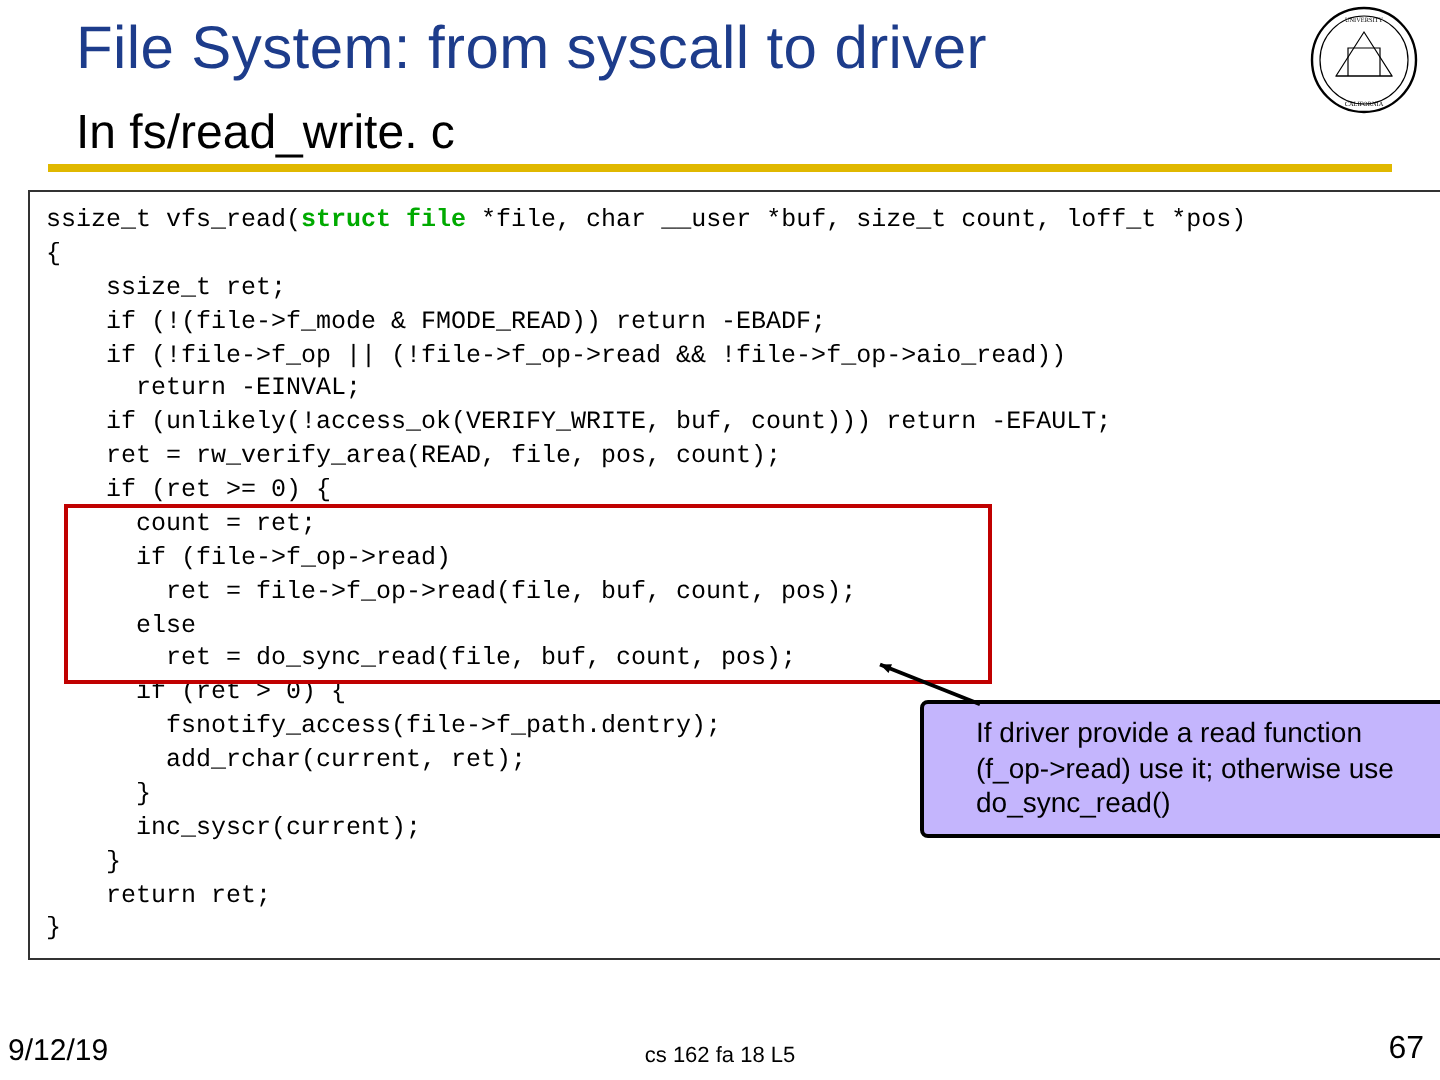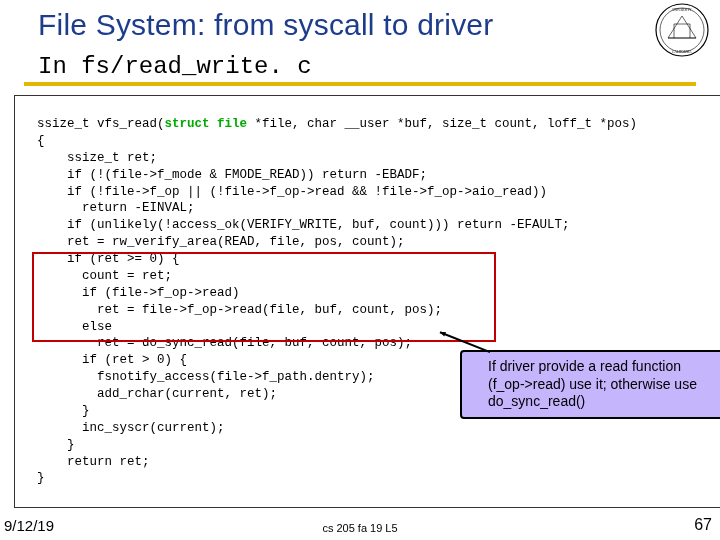--- a/index.html
+++ b/index.html
@@ -20,21 +20,21 @@
     color: #1d3c8b;
     font-weight: 400;
     letter-spacing: 0.2px;
   }
   .subtitle {
     position: absolute;
     left: 38px;
     top: 53px;
     font-size: 24px;
     color: #000;
-    font-family: Liberation Mono, monospace;
+    font-family: Liberation Sans, sans-serif;
   }
   .hr-band {
     position: absolute;
     left: 24px;
     top: 82px;
     width: 672px;
     height: 4px;
     background: #e0b800;
   }
   .seal {
@@ -47,21 +47,21 @@
   .code-box {
     position: absolute;
     left: 14px;
     top: 95px;
     width: 690px;
     border: 1px solid #333;
     background: #fff;
     padding: 6px 8px 6px 8px;
   }
   pre.code {
-    margin: 14px;
+    margin: 0;
     font-family: "Courier New", monospace;
     font-size: 12.5px;
     line-height: 1.35;
     white-space: pre;
     color: #000;
   }
   .tp { color: #0a0; font-weight: 700; }
   .highlight-box {
     position: absolute;
     border: 2.5px solid #c00000;
@@ -158,14 +158,14 @@
 <div class="callout" id="callout" style="left: 460px; top: 350.125px; width: 230px;">
   <span>If driver provide a read function (f_op-&gt;read) use it; otherwise use do_sync_read()</span>
 </div>
 
 <svg id="arrow-svg" style="position:absolute;left:0;top:0;width:720px;height:540px;pointer-events:none">
   <line id="arrow-line" stroke="#000" stroke-width="2" x1="490" y1="352.125" x2="440" y2="332.25"></line>
   <polygon id="arrow-head" fill="#000" points="440,332.25 445.9985938028042,332.1201062397225 444.2724406291669,336.46262994698606"></polygon>
 </svg>
 
 <div class="footer-left">9/12/19</div>
-<div class="footer-center">cs 205 fa 19 L5</div>
+<div class="footer-center">cs 162 fa 18 L5</div>
 <div class="footer-right">67</div>
 
 </body></html>

